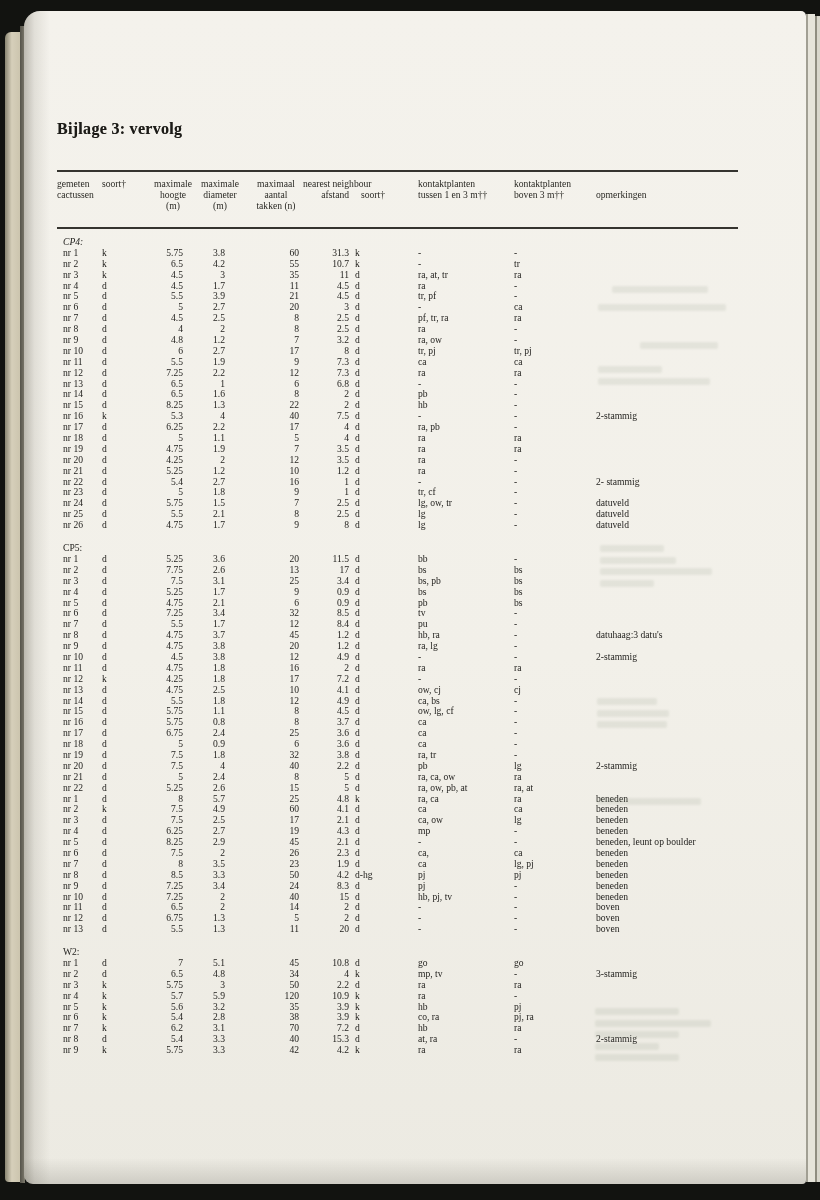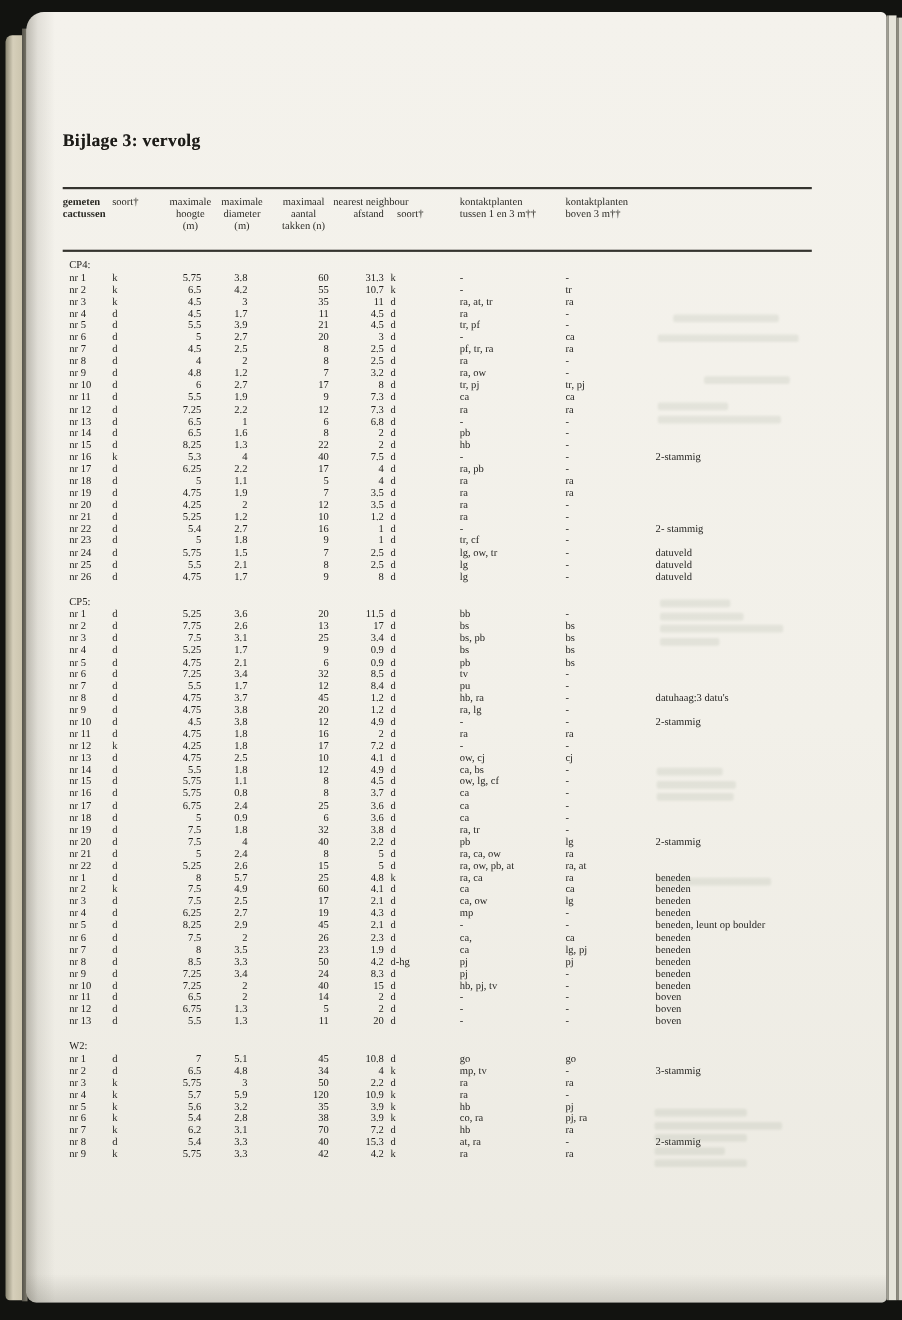--- a/index.html
+++ b/index.html
@@ -54,41 +54,41 @@
   }
   .rule { position:absolute; left:33px; width:681px; height:2px; background:#35342f; }
   .rule-top { top:159px; }
   .rule-mid { top:216px; }
 
   .thead {
     position:absolute; left:33px; top:167px; width:712px;
     display:flex; font-size:9.6px; line-height:11px; color:#2a2924;
   }
   .thead div { white-space:nowrap; }
-  .hc0 { width:42px;font-weight:bold; }
+  .hc0 { width:42px; }
   .hc1 { width:48px; padding-left:3px; }
   .hc2 { width:52px; text-align:center; }
   .hc3 { width:42px; text-align:center; }
   .hc4 { width:62px; text-align:center; padding-left:8px; }
   .hnn { width:112px; }
   .hnn-l1 { }
   .hnn-l2 { display:flex; }
   .hnn-afstand { width:50px; text-align:right; padding-right:4px; }
   .hnn-soort { width:62px; padding-left:8px; }
   .hc7 { width:96px; padding-left:3px; }
   .hc8 { width:83px; padding-left:3px; }
   .hc9 { flex:1; padding-left:2px; }
   .hblank { height:11px; }
 
   .tbody {
     position:absolute; left:33px; top:221px; width:712px;
     font-size:9.6px; line-height:10.9px; color:#242320;
   }
   .sec-label { height:10.9px; margin-top:12px; padding-left:6px; white-space:nowrap; }
-  .sec-first .sec-label { margin-top:5px; }
+  .sec-first .sec-label { margin-top:5px;font-style:italic; }
   .t-row { display:flex; height:10.9px; white-space:nowrap; }
   .c0 { width:42px; padding-left:6px; }
   .c1 { width:48px; padding-left:3px; }
   .c2 { width:52px; text-align:right; padding-right:16px; }
   .c3 { width:42px; text-align:right; padding-right:16px; }
   .c4 { width:62px; text-align:right; padding-right:4px; }
   .c5 { width:50px; text-align:right; padding-right:4px; }
   .c6 { width:62px; padding-left:2px; }
   .c7 { width:96px; padding-left:3px; }
   .c8 { width:83px; padding-left:3px; }
@@ -147,20 +147,24 @@
         </div>
       </div>
       <div class="hc7">
         <div>kontaktplanten</div>
         <div>tussen 1 en 3 m††</div>
       </div>
       <div class="hc8">
         <div>kontaktplanten</div>
         <div>boven 3 m††</div>
       </div>
+      <div class="hc9">
+        <div class="hblank"></div>
+        <div>opmerkingen</div>
+      </div>
     </div>
 
     <div class="rule rule-mid"></div>
 
     <div class="tbody" id="table-body">
         <div class="section sec-first">
           <div class="sec-label">CP4:</div>
           <div class="t-row">
             <div class="c0">nr 1</div>
             <div class="c1">k</div>

